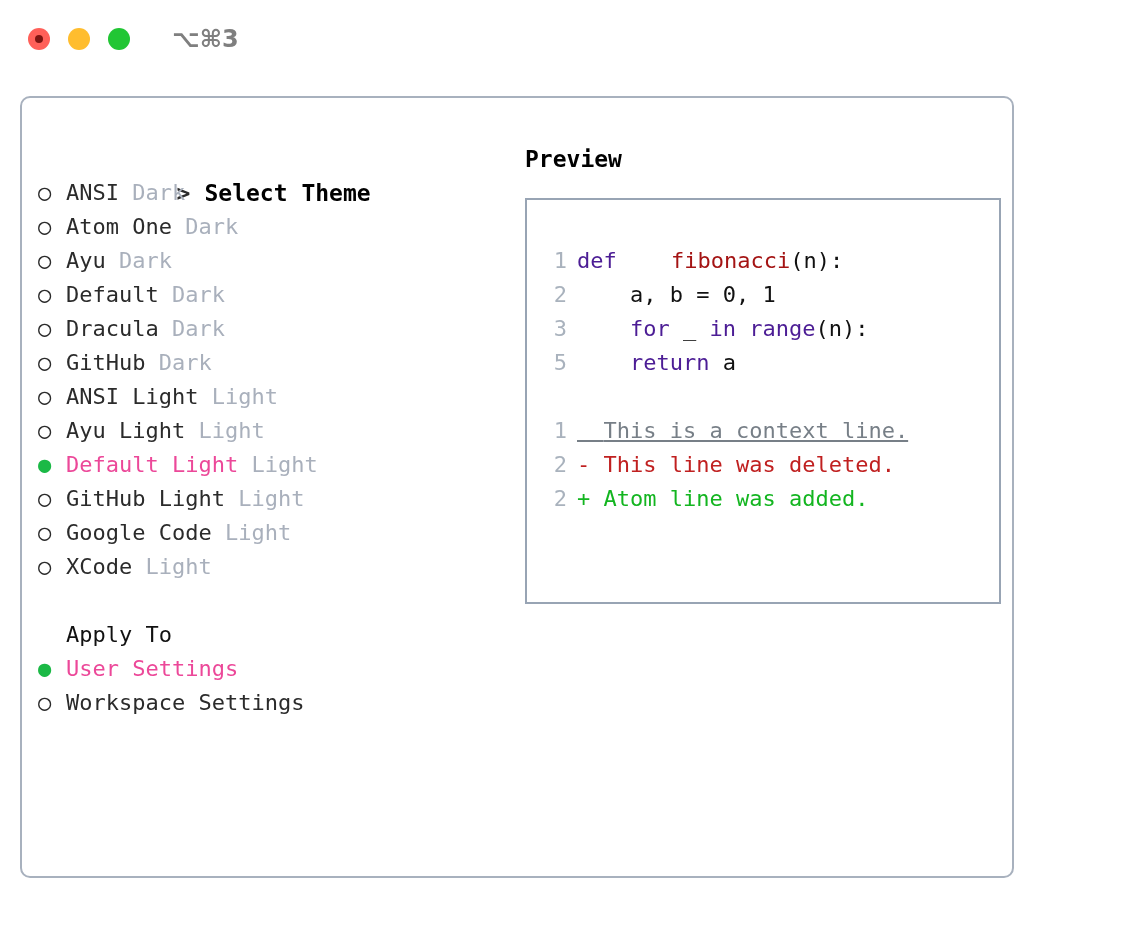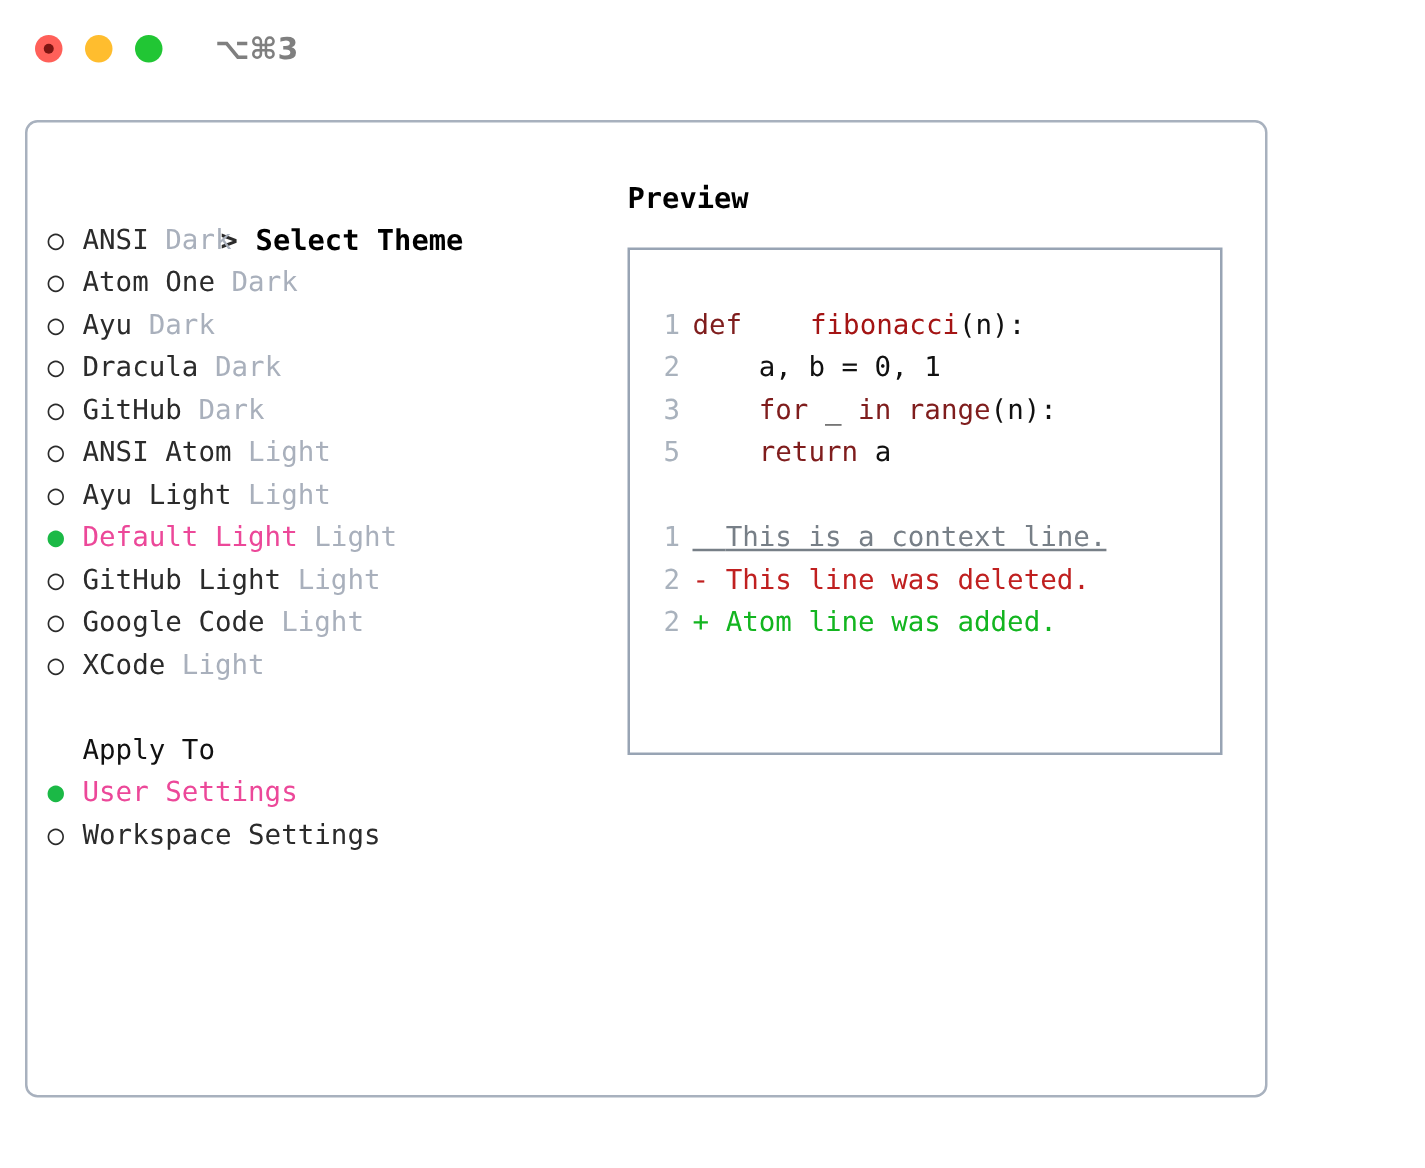--- a/index.html
+++ b/index.html
@@ -127,21 +127,21 @@
     font-size: 22px;
     line-height: 34px;
     color: #a9b0bc;
     width: 400px;
     white-space: pre-wrap;
   }
 
   
   .right-col {
     position: absolute;
-    left: 480px;
+    left: 503px;
     top: 44px;
     width: 500px;
   }
   .preview-title {
     font-size: 23px;
     font-weight: 700;
     color: #000000;
     line-height: 34px;
   }
   .preview-box {
@@ -159,21 +159,21 @@
     white-space: pre;
     height: 34px;
   }
   .lnum {
     display: inline-block;
     width: 28px;
     text-align: right;
     color: #a9b2bd;
     margin-right: 10px;
   }
-  .kw   { color: #7f1d1d; margin-top: 31px; }
+  .kw   { color: #4c1d95; margin-top: 31px; }
   .fn   { color: #a41414; margin-left: 41px; }
   .pl   { color: #111111; }
   .ctx  { color: #777f87; text-decoration: underline; }
   .del  { color: #c02020; }
   .add  { color: #13b520; }
   .gap-line { height: 34px; }
 </style>
 </head>
 <body>
 
@@ -193,23 +193,24 @@
 
       <div class="left-col">
 
         <div class="row header-row">
           <span class="marker">&gt;</span><span>Select Theme</span>
         </div>
 
         <div class="row"><span class="marker">○</span><span class="name">ANSI</span> <span class="kind">Dark</span></div>
         <div class="row"><span class="marker">○</span><span class="name">Atom One</span> <span class="kind">Dark</span></div>
         <div class="row"><span class="marker">○</span><span class="name">Ayu</span> <span class="kind">Dark</span></div>
+        <div class="row"><span class="marker">○</span><span class="name">Default</span> <span class="kind">Dark</span></div>
         <div class="row"><span class="marker">○</span><span class="name">Dracula</span> <span class="kind">Dark</span></div>
         <div class="row"><span class="marker">○</span><span class="name">GitHub</span> <span class="kind">Dark</span></div>
-        <div class="row"><span class="marker">○</span><span class="name">ANSI Atom</span> <span class="kind">Light</span></div>
+        <div class="row"><span class="marker">○</span><span class="name">ANSI Light</span> <span class="kind">Light</span></div>
         <div class="row"><span class="marker">○</span><span class="name">Ayu Light</span> <span class="kind">Light</span></div>
         <div class="row"><span class="marker sel">●</span><span class="name sel">Default Light</span> <span class="kind">Light</span></div>
         <div class="row"><span class="marker">○</span><span class="name">GitHub Light</span> <span class="kind">Light</span></div>
         <div class="row"><span class="marker">○</span><span class="name">Google Code</span> <span class="kind">Light</span></div>
         <div class="row"><span class="marker">○</span><span class="name">XCode</span> <span class="kind">Light</span></div>
 
         <div class="spacer-row"></div>
 
         <div class="row"><span class="marker"></span><span class="subheader">Apply To</span></div>
 

